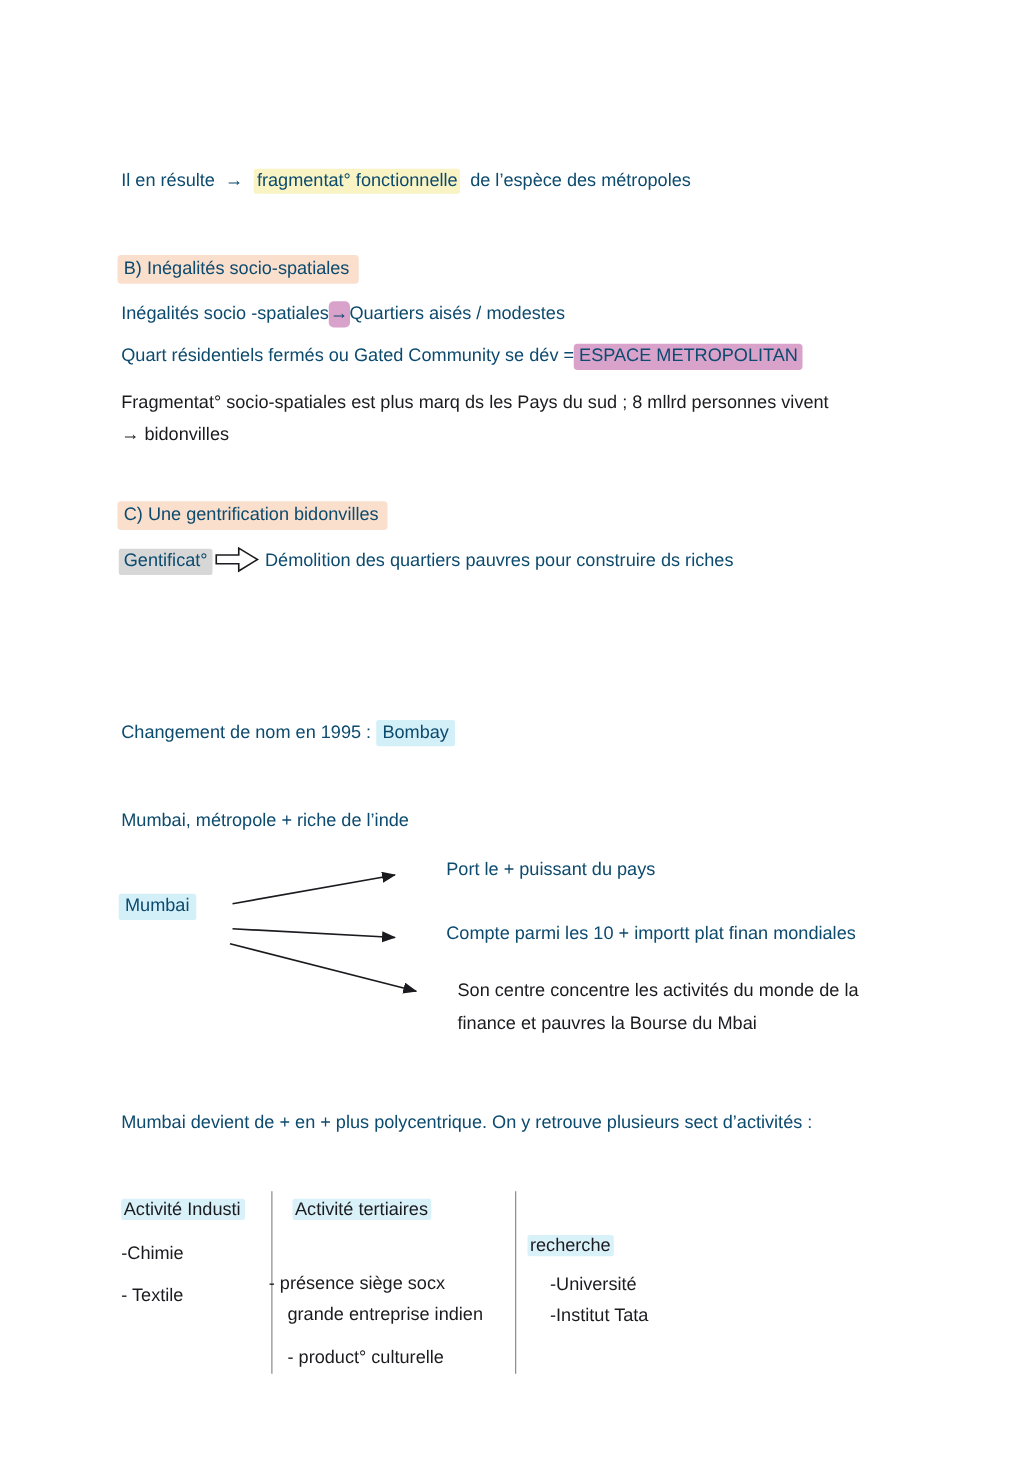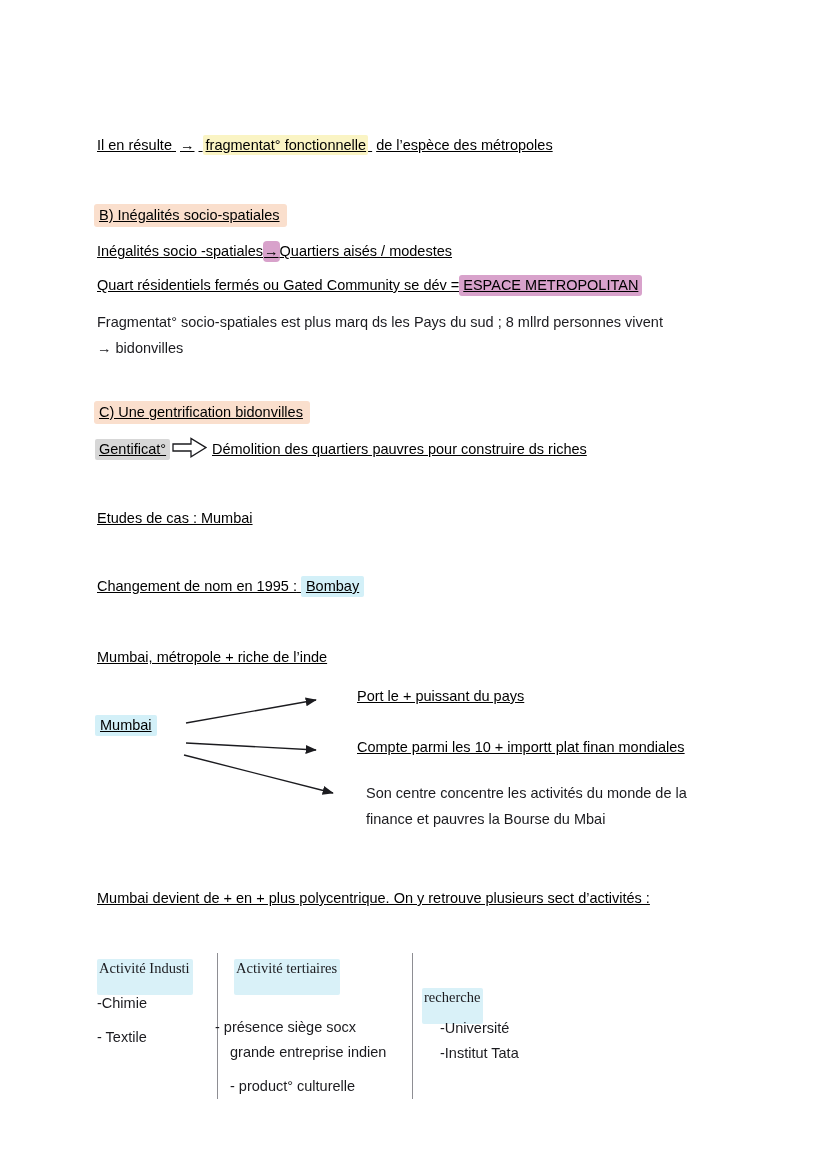--- a/index.html
+++ b/index.html
@@ -17,23 +17,22 @@
   }
   .page {
     position: absolute;
     inset: 0;
     background: #ffffff;
   }
   .line {
     position: absolute;
     font-size: 14.5px;
     line-height: 26px;
-    color: #000000;
+    color: #0c4a6e;
     white-space: nowrap;
-    text-decoration: underline;
   }
   .para {
     position: absolute;
     font-size: 14.5px;
     line-height: 26px;
     color: #1b1b1f;
   }
   .hl-yellow {
     background: #faf4c4;
     padding: 2px 2px 2px 3px;
@@ -49,24 +48,23 @@
     padding: 2px 4px 3px 4px;
     border-radius: 3px;
   }
   .hl-cyan {
     background: #d3f0f8;
     padding: 2px 5px 3px 5px;
     border-radius: 2px;
   }
   .hl-cyan-tight {
     background: #d9f1f8;
-    padding: 1px 3px 19px 2px;
+    padding: 1px 3px 0 2px;
     border-radius: 2px;
     box-decoration-break: clone;
-    font-family: Liberation Serif, serif;
     -webkit-box-decoration-break: clone;
   }
   .hl-grey {
     background: #d7d7d7;
     padding: 2px 4px 3px 4px;
     border-radius: 2px;
   }
   .arrow-chip {
     background: #d8a2cb;
     padding: 2px 1px 3px 1px;
@@ -124,21 +122,20 @@
   </div>
 
   <div class="line" style="left:95px; top:436px;">
     <span class="hl-grey">Gentificat°</span>
   </div>
   <svg class="block-arrow" style="left:172px; top:436px;" width="36" height="24" viewBox="0 0 36 24">
     <path d="M1,8 L19,8 L19,2.5 L34,11.6 L19,20.8 L19,15 L1,15 Z" fill="#ffffff" stroke="#1b1b1f" stroke-width="1.3" stroke-linejoin="miter"></path>
   </svg>
   <div class="line" style="left:212px; top:436px;">Démolition des quartiers pauvres pour construire ds riches</div>
 
-  <div class="line" style="left:97px; top:505px;">Etudes de cas : Mumbai</div>
 
   <div class="line" style="left:97px; top:573px;">
     <span>Changement de nom en 1995 :</span>
     <span class="hl-cyan">Bombay</span>
   </div>
 
   <div class="line" style="left:97px; top:608px;margin-top:36px;">Mumbai, métropole + riche de l’inde</div>
 
   <div class="line" style="left:95px; top:712px;">
     <span class="hl-cyan">Mumbai</span>

